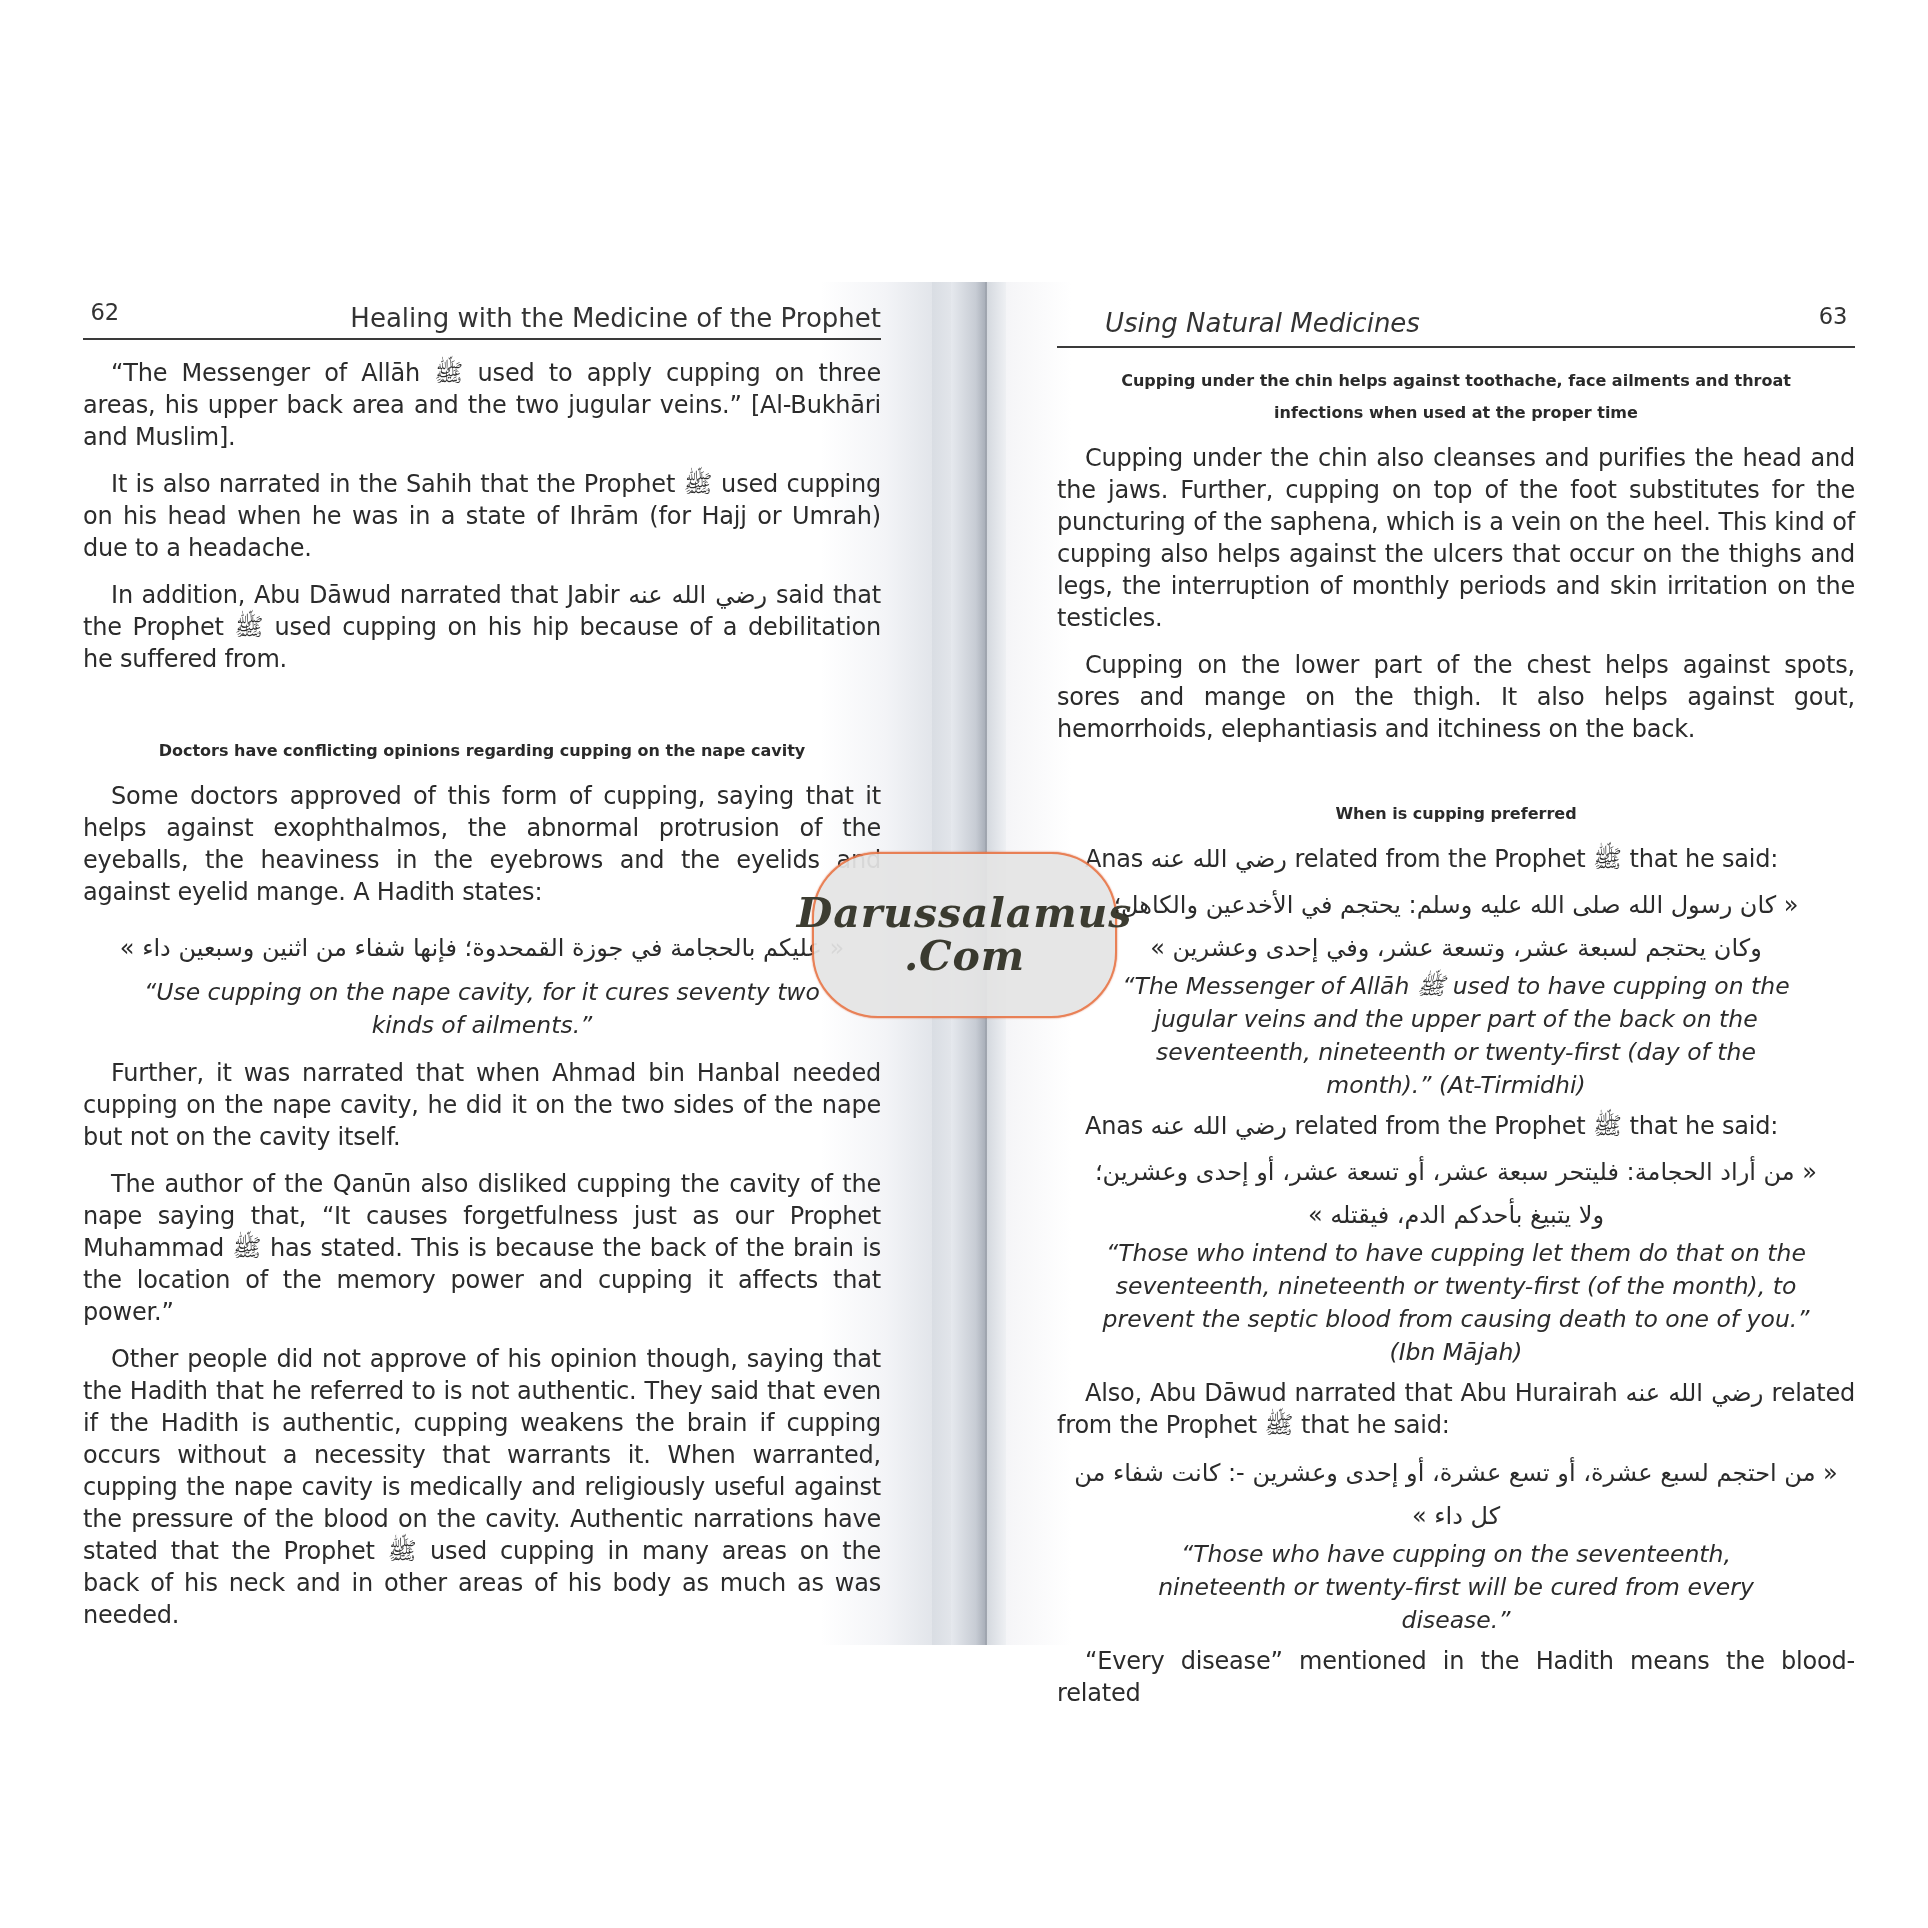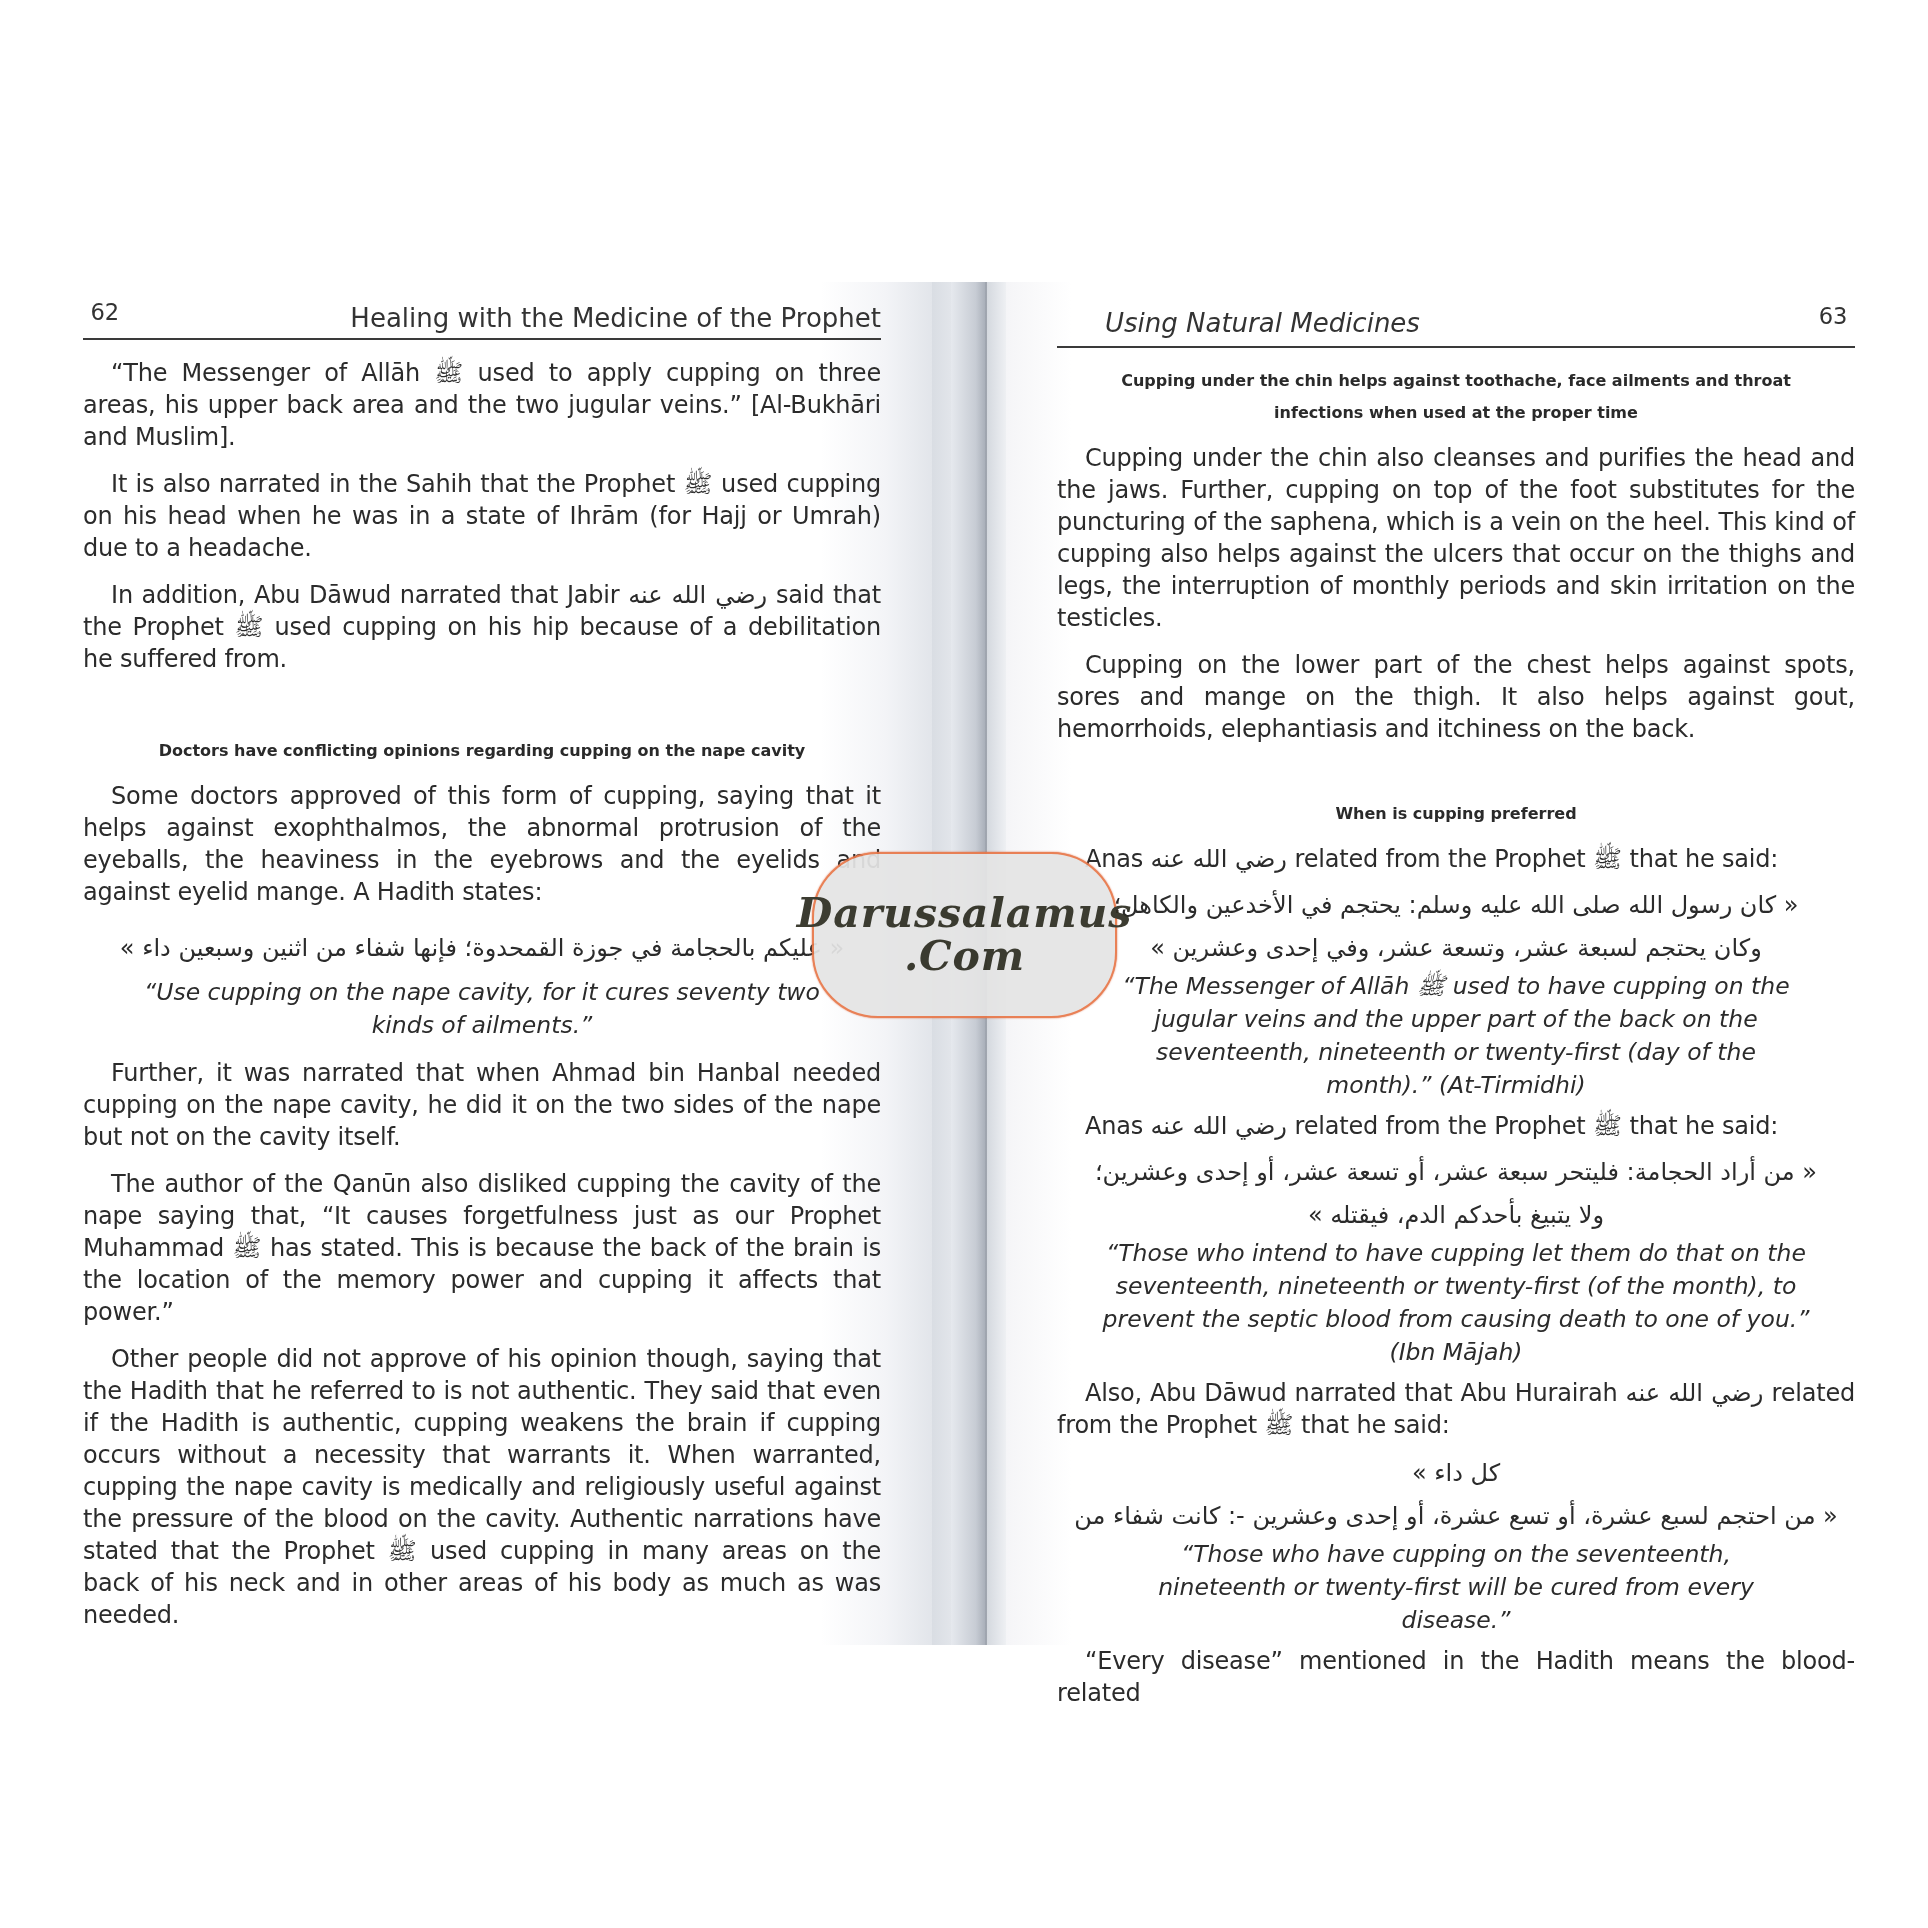--- a/index.html
+++ b/index.html
@@ -102,22 +102,22 @@
     <p class="translation" style="padding:0 47px;">“The Messenger of Allāh ﷺ used to have cupping on the jugular veins and the upper part of the back on the seventeenth, nineteenth or twenty-first (day of the month).” (At-Tirmidhi)</p>
     <div style="height:7.5px"></div>
     <p class="body">Anas رضي الله عنه related from the Prophet ﷺ that he said:</p>
     <div style="height:9.4px"></div>
     <p class="arabic">« من أراد الحجامة: فليتحر سبعة عشر، أو تسعة عشر، أو إحدى وعشرين؛</p>
     <p class="arabic">ولا يتبيغ بأحدكم الدم، فيقتله »</p>
     <p class="translation" style="padding:0 38px;">“Those who intend to have cupping let them do that on the seventeenth, nineteenth or twenty-first (of the month), to prevent the septic blood from causing death to one of you.” (Ibn Mājah)</p>
     <div style="height:7.5px"></div>
     <p class="body">Also, Abu Dāwud narrated that Abu Hurairah رضي الله عنه related from the Prophet ﷺ that he said:</p>
     <div style="height:11.3px"></div>
+    <p class="arabic">« من احتجم لسبع عشرة، أو تسع عشرة، أو إحدى وعشرين -: كانت شفاء من</p>
     <p class="arabic">كل داء »</p>
-    <p class="arabic">« من احتجم لسبع عشرة، أو تسع عشرة، أو إحدى وعشرين -: كانت شفاء من</p>
     <p class="translation" style="padding:0 75px;">“Those who have cupping on the seventeenth, nineteenth or twenty-first will be cured from every disease.”</p>
     <div style="height:7.5px"></div>
     <p class="body">“Every disease” mentioned in the Hadith means the blood-related</p>
   </div>
 </div>
 
 <div class="watermark">
   <span class="wm-line">Darussalamus</span>
   <span class="wm-line">.Com</span>
 </div>

